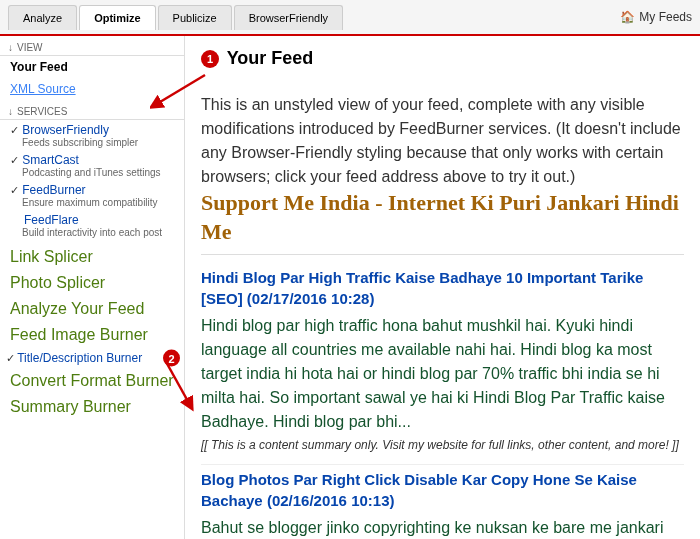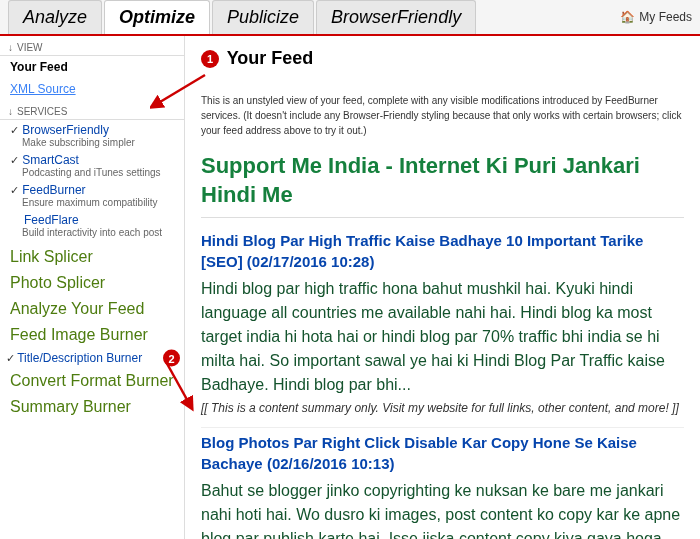--- a/index.html
+++ b/index.html
@@ -13,24 +13,23 @@
       padding: 0 8px;
       height: 36px;
       background: #f5f5f5;
     }
     .nav-tab {
       padding: 6px 14px;
       border: 1px solid #ccc;
       border-bottom: none;
       background: #e8e8e8;
       cursor: pointer;
-      font-size: 18px;
+      font-size: 11px;
       margin-right: 2px;
       border-radius: 3px 3px 0 0;
-      font-style: italic;
     }
     .nav-tab.active {
       background: #fff;
       border-color: #ccc;
       font-weight: bold;
     }
     .my-feeds {
       margin-left: auto;
       color: #333;
       font-size: 12px;
@@ -129,24 +128,23 @@
     }
 
     .content-title {
       font-size: 18px;
       font-weight: bold;
       margin-bottom: 24px;
       color: #000;
     }
 
     .content-intro {
-      font-size: 10px;
+      font-size: 16px;
       color: #333;
       line-height: 1.5;
-      margin-bottom: 14px;
       position: relative;
     }
 
     .circle-badge {
       display: inline-flex;
       align-items: center;
       justify-content: center;
       width: 18px;
       height: 18px;
       border-radius: 50%;
@@ -154,25 +152,26 @@
       color: #fff;
       font-size: 11px;
       font-weight: bold;
       margin-right: 3px;
       vertical-align: middle;
     }
 
     .feed-title {
       font-size: 22px;
       font-weight: bold;
-      color: #15803d;
+      color: #a16207;
       margin-bottom: 12px;
       line-height: 1.3;
       border-bottom: 1px solid #ddd;
       padding-bottom: 8px;
+      font-family: Liberation Serif, serif;
     }
 
     .article {
       margin-bottom: 4px;
       border-bottom: 1px solid #eee;
       padding-bottom: 12px;
     }
 
     .article-title {
       font-size: 15px;
@@ -231,21 +230,21 @@
       <div class="sidebar-section-label">
         <span>↓</span>
         <span>SERVICES</span>
       </div>
 
       <div class="sidebar-service-item">
         <div class="service-name">
           <span class="check">✓</span>
           <span>BrowserFriendly</span>
         </div>
-        <div class="service-desc">Make subscribing simpler</div>
+        <div class="service-desc">Feeds subscribing simpler</div>
       </div>
 
       <div class="sidebar-service-item">
         <div class="service-name">
           <span class="check">✓</span>
           <span>SmartCast</span>
         </div>
         <div class="service-desc">Podcasting and iTunes settings</div>
       </div>
 

